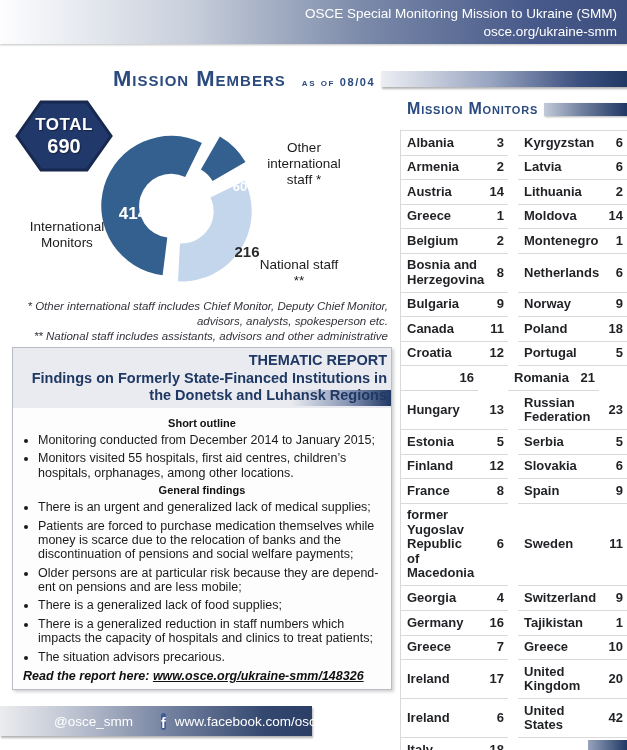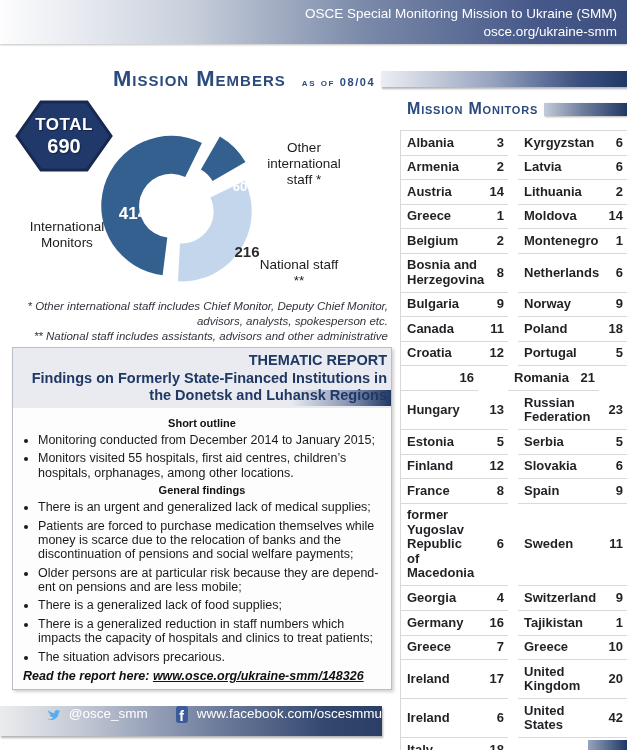--- a/index.html
+++ b/index.html
@@ -54,23 +54,23 @@
   .thematic-grad { position:absolute; right:0; bottom:2px; width:100px; height:16px;
     background:linear-gradient(90deg,rgba(233,235,240,0) 0%,#8c99b7 55%,#1f3864 100%); }
   .thematic-body { padding:6px 10px 6px 10px; font-size:12.5px; color:#1a1a1a; }
   .tb-heading { text-align:center; font-weight:bold; font-size:11px; margin:3px 0 4px 0; color:#111; }
   .thematic-body ul { list-style:disc; padding-left:15px; margin:0; }
   .thematic-body li { margin-bottom:4px; line-height:1.15; }
   .read-line { font-style:italic; font-weight:bold; margin-top:5px; font-size:12.5px; color:#101010; }
   .read-link { text-decoration:underline; }
 
   
-  .social-bar { position:absolute; left:0; top:706px; width:382px; height:30px;
+  .social-bar { position:absolute; left:0; top:706px; width:312px; height:30px;
     background:linear-gradient(90deg,#ececee 0%,#c0c6d3 22%,#72809f 55%,#34486f 85%,#2b3f66 100%);
-    display:flex; padding-left:46px; box-shadow:1px 2px 2px rgba(0,0,0,.3); }
+    display:flex; align-items:center; padding-left:46px; box-shadow:1px 2px 2px rgba(0,0,0,.3); }
   .tw-handle { color:#fff; font-size:13.5px; margin-left:8px; margin-right:28px; }
   .fb-badge { width:17px; height:17px; background:#3d5b99; border-radius:3px; color:#fff;
     font-weight:bold; font-size:14px; display:flex; align-items:flex-end; justify-content:center; line-height:1; }
   .fb-url { color:#fff; font-size:13.5px; margin-left:9px; }
 
   
   .right-panel { position:absolute; left:400px; top:98px; width:227px; }
   .mon-titlerow { display:flex; align-items:center; height:22px; padding-left:7px; }
   .mon-title { font-variant:small-caps; font-weight:bold; font-size:16px; color:#2b4b7e; letter-spacing:.8px;text-align:right; }
   .mon-bar { flex:1; height:13px; margin-left:6px;

